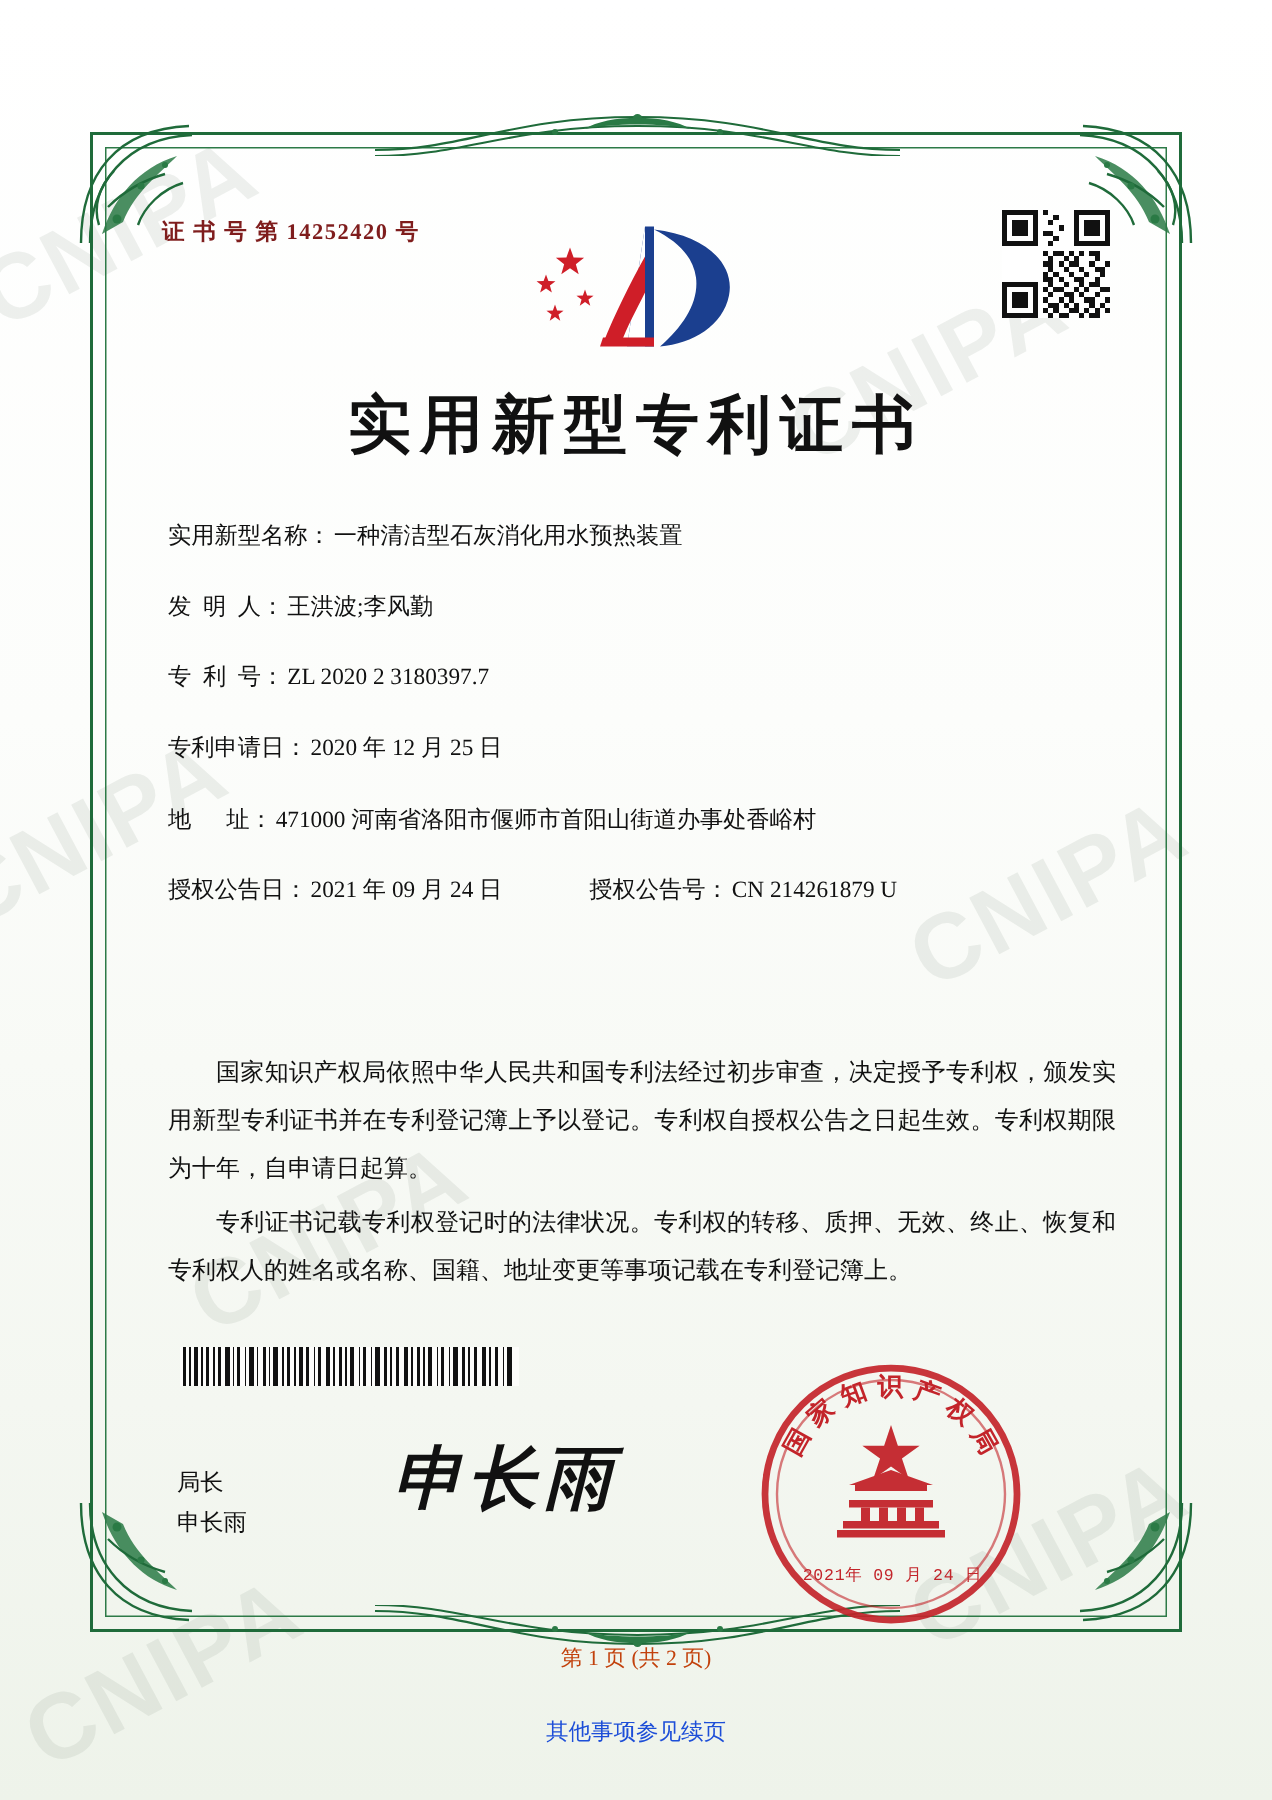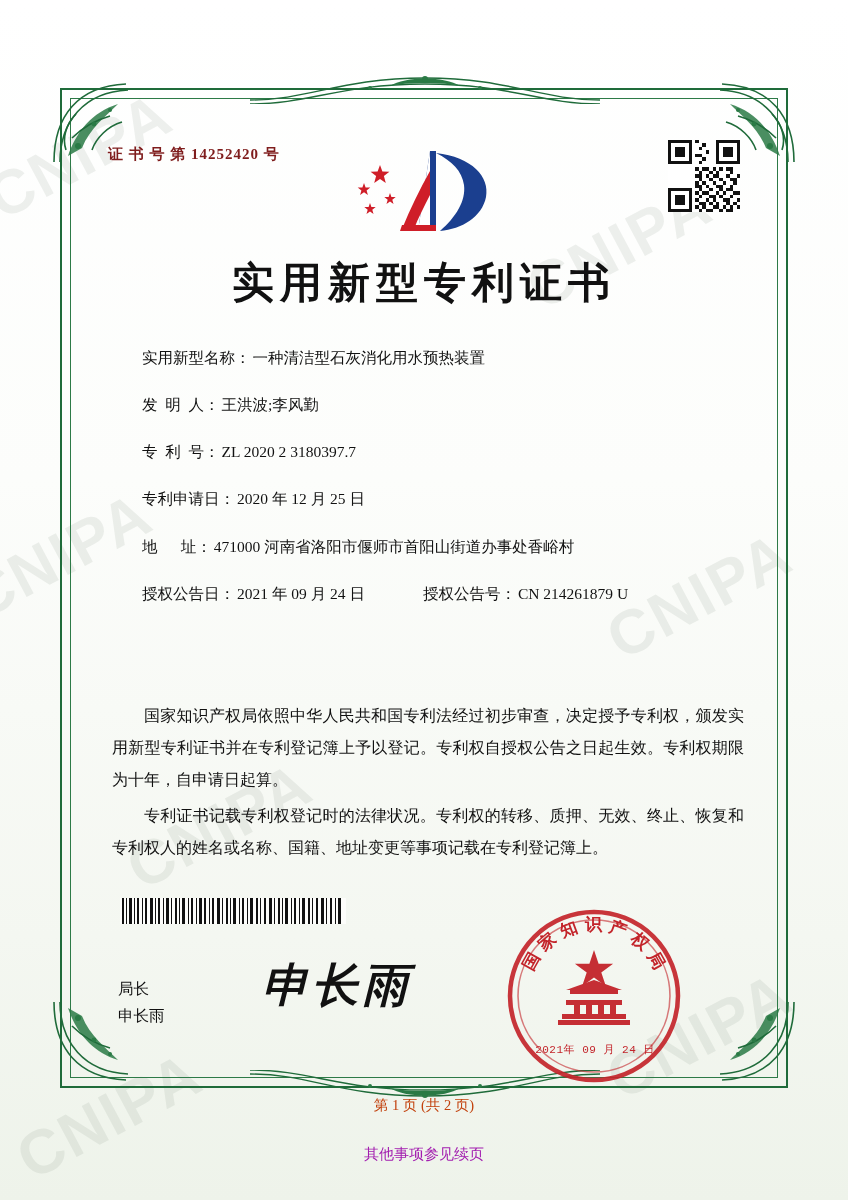--- a/index.html
+++ b/index.html
@@ -126,21 +126,20 @@
     color: #111;
     font-family: Liberation Mono, monospace;
   }
 
   
   .fields {
     position: absolute;
     left: 112px;
     top: 348px;
     width: 630px;
-    margin-left: 30px;
   }
   .field-row {
     display: flex;
     align-items: baseline;
     margin-bottom: 27px;
     font-size: 15.5px;
     line-height: 1.3;
   }
   .field-label {
     white-space: pre;
@@ -236,21 +235,21 @@
     font-size: 14.5px;
     color: #c2410c;
   }
   .footer-note {
     position: absolute;
     left: 0;
     right: 0;
     top: 1145px;
     text-align: center;
     font-size: 15px;
-    color: #a21caf;
+    color: #1d4ed8;
   }
 </style>
 </head>
 <body>
 
 <div class="page">
 
   <div class="paper-tint"></div>
 
   <div class="watermarks">

